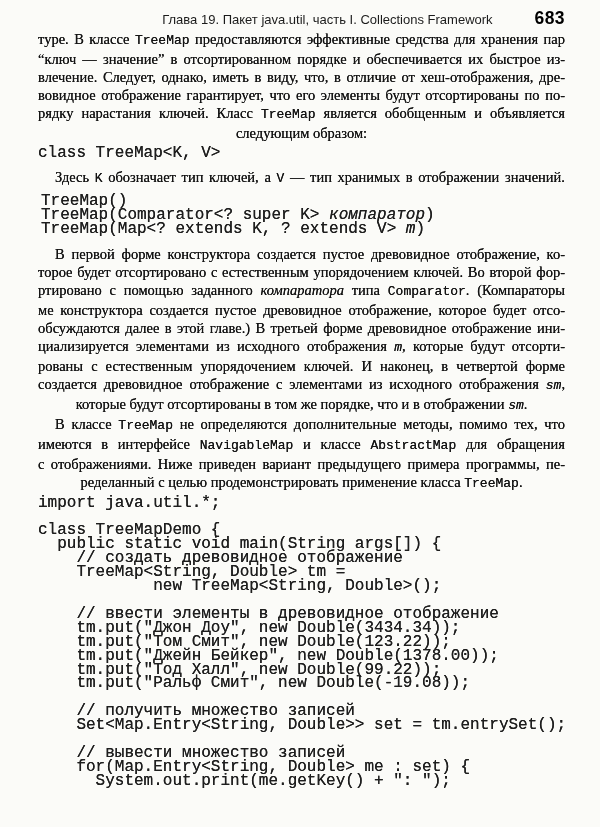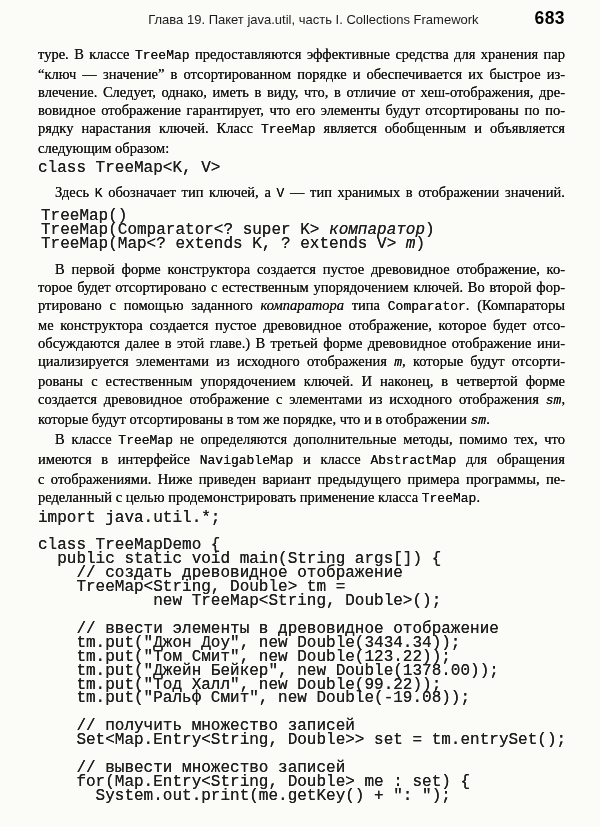--- a/index.html
+++ b/index.html
@@ -10,33 +10,33 @@
     overflow: hidden;
   }
   .page {
     box-sizing: border-box;
     width: 600px; height: 827px;
     padding: 8px 35px 0 38px;
   }
   
   .hdr {
     display: flex; justify-content: flex-end; align-items: baseline;
-    gap: 32px;
+    gap: 18px;
     height: 20px; line-height: 20px;
-    margin-bottom: 17px;
+    margin-bottom: 2px;
     font-family: "Liberation Sans", sans-serif;
   }
   .hdr .rt { font-size: 13px; color: #1b1b1b; }
   .hdr .pn { font-size: 17.5px; font-weight: 700; color: #000; letter-spacing: .4px; padding-left: 24px; }
   
   .para { margin: 0; }
   .bline {
     font-family: "Liberation Serif", serif;
     font-size: 14.5px; line-height: 18px;
-    text-align: left;
+    text-align: center;
     text-shadow: 0 0 .35px currentColor; 
   }
   .jl { text-align: justify; text-align-last: justify; }
   .in { text-indent: 17px; }
   
   .mono {
     font-family: "Liberation Mono", "DejaVu Sans Mono", monospace;
     font-size: 13px;
   }
   .it { font-style: italic; }

